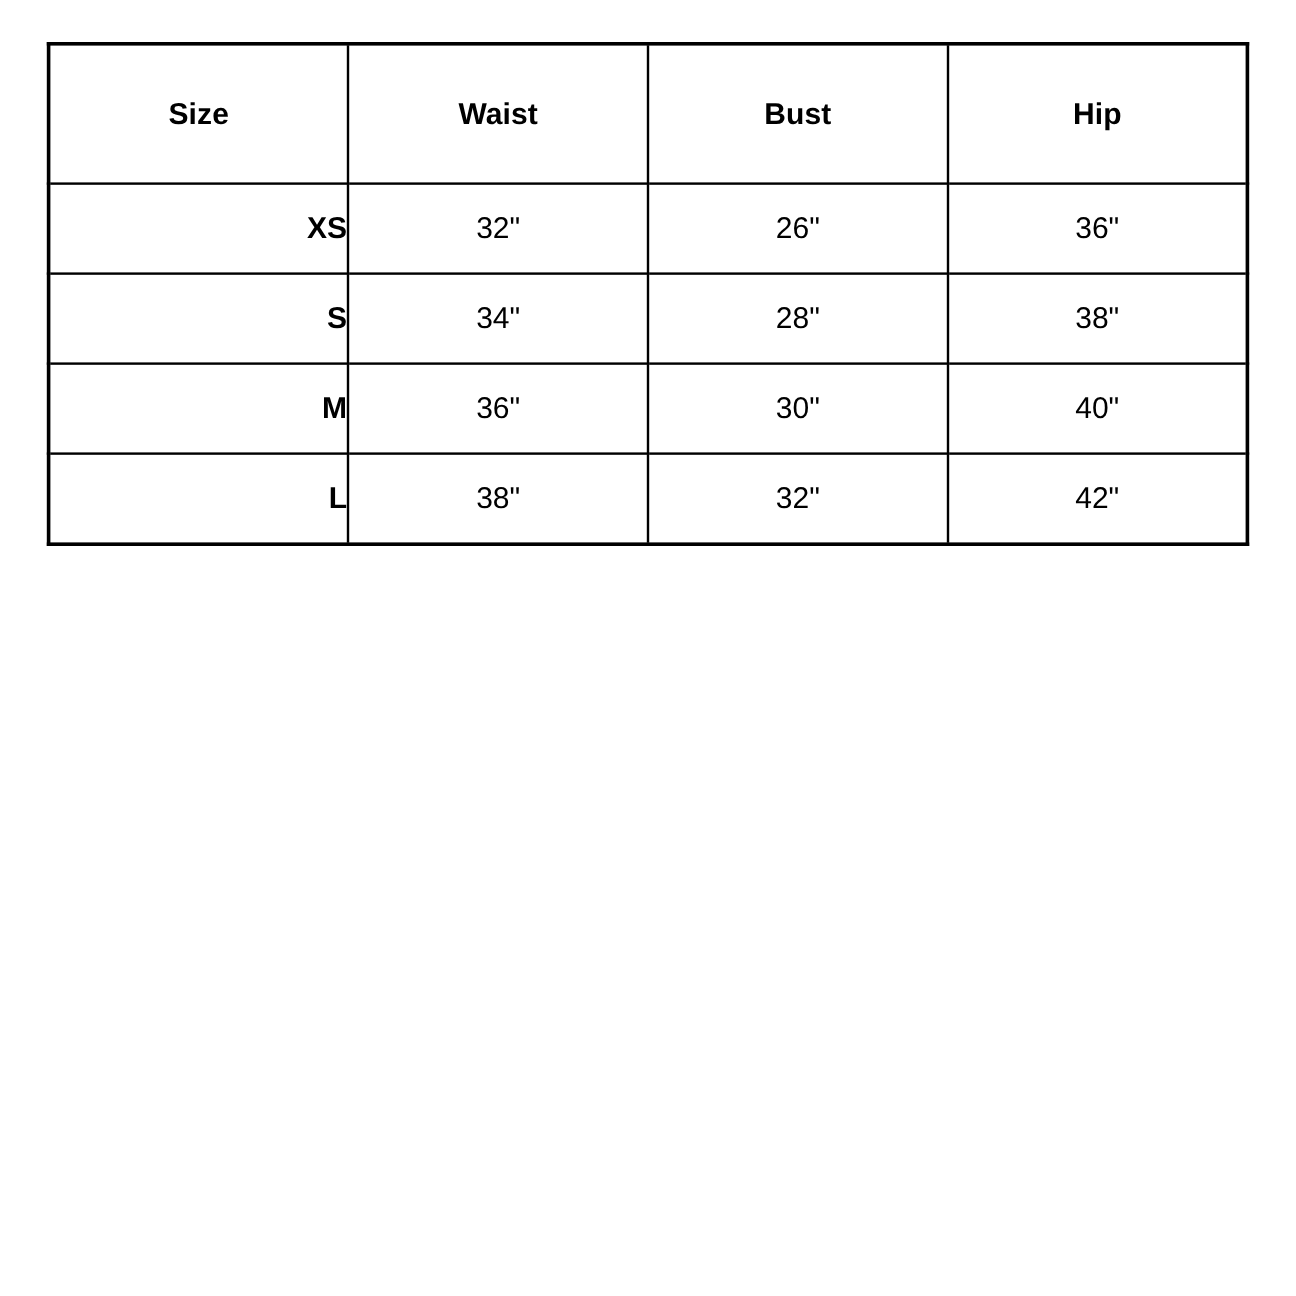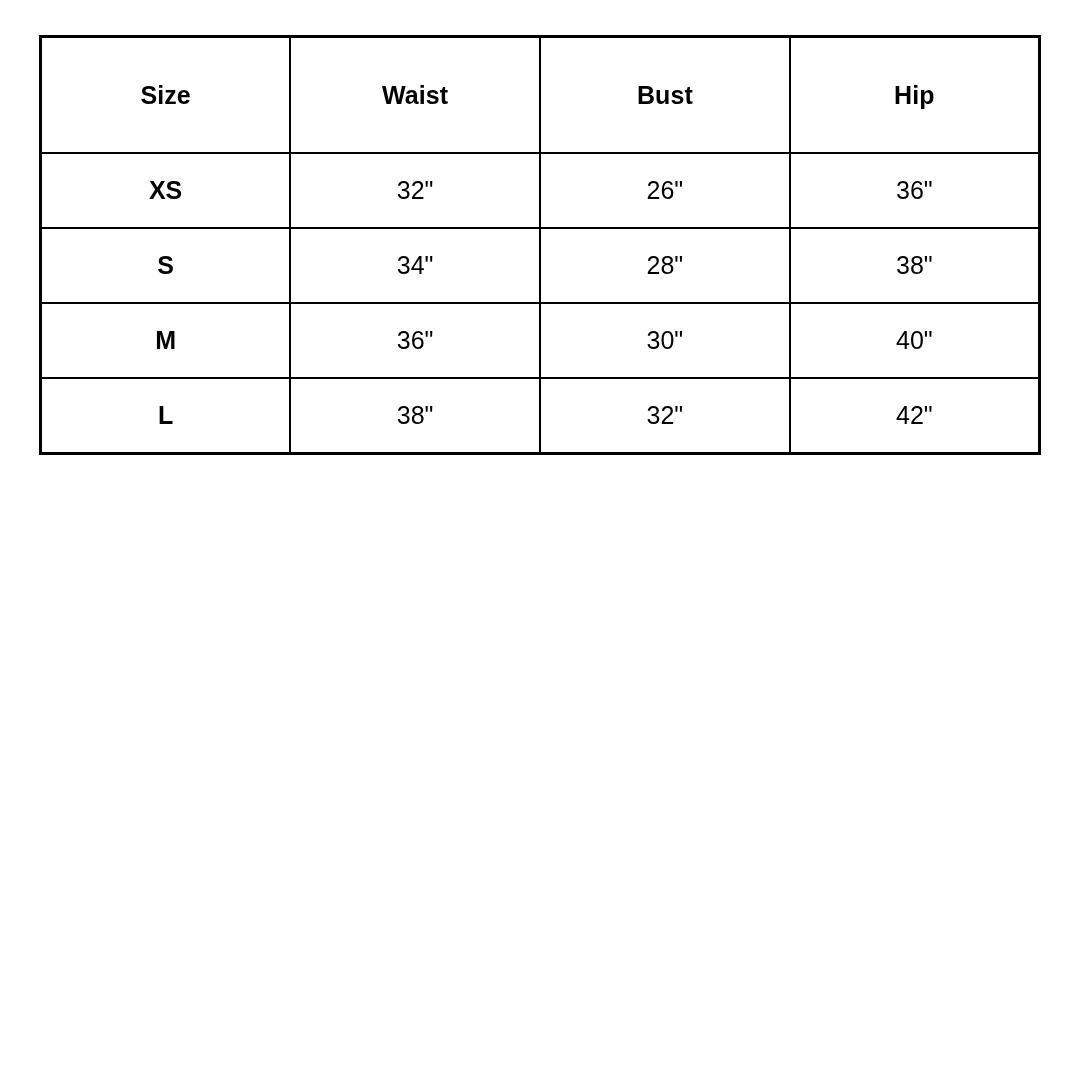--- a/index.html
+++ b/index.html
@@ -54,20 +54,21 @@
   }
 
   #size-chart-table tbody td {
     height: 73px;
     font-size: 25px;
     font-weight: normal;
   }
 
   #size-chart-table tbody td.size-cell {
     font-weight: bold;
+    text-align: right;
   }
 </style>
 </head>
 <body>
 
 <div id="page">
 
   <table id="size-chart-table">
     <colgroup>
       <col>

